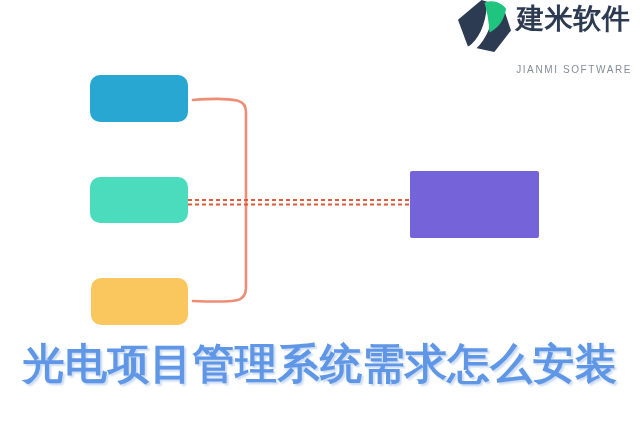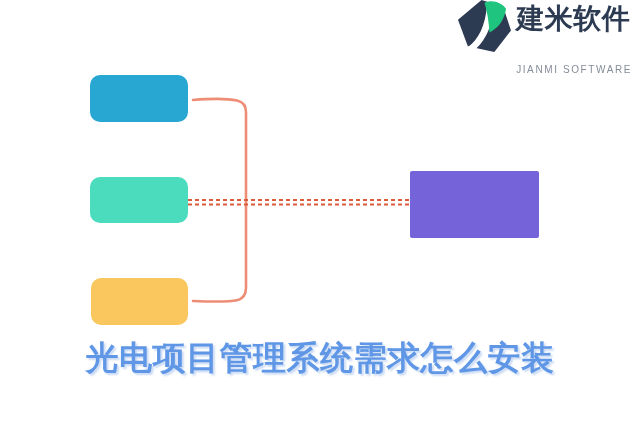--- a/index.html
+++ b/index.html
@@ -64,21 +64,21 @@
     pointer-events: none;
   }
 
   
   .page-title {
     position: absolute;
     left: 0;
     right: 0;
     top: 336px;
     text-align: center;
-    font-size: 33px;
+    font-size: 42px;
     font-weight: bold;
     letter-spacing: 0.5px;
     font-family: "DejaVu Sans", "Liberation Sans", sans-serif;
     text-shadow: 2px 2px 2px rgba(140, 175, 230, 0.45);
     white-space: nowrap;
   }
 </style>
 </head>
 <body>
 

